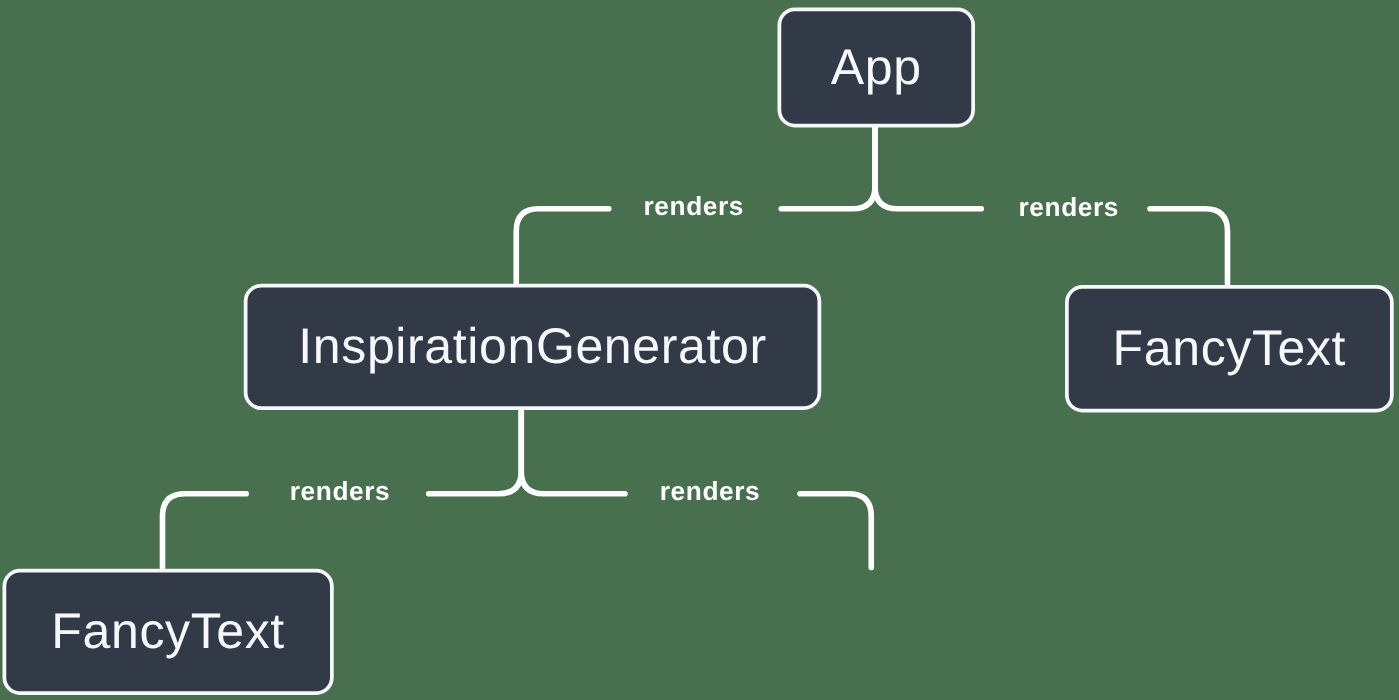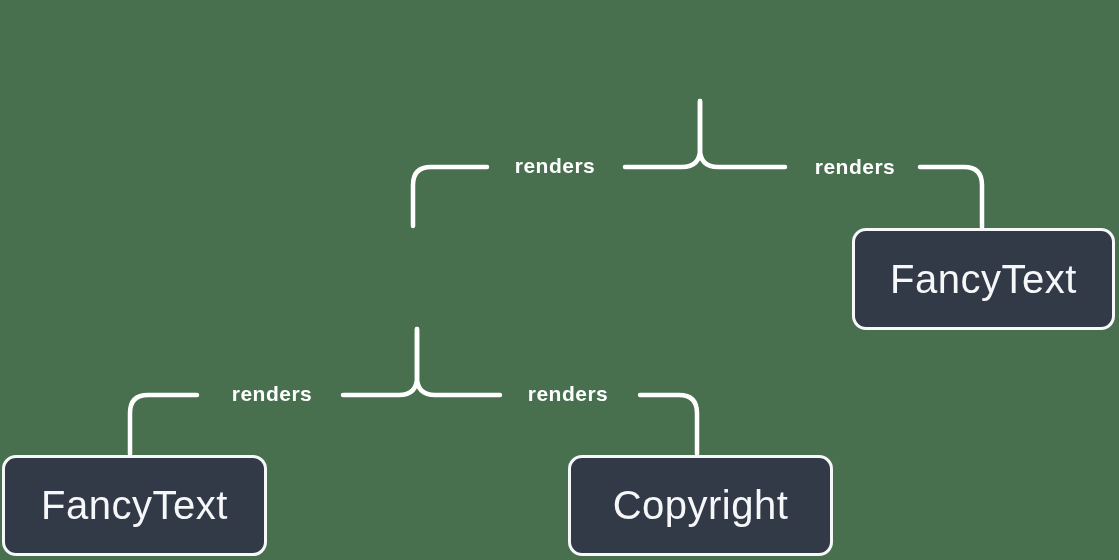--- a/index.html
+++ b/index.html
@@ -78,27 +78,28 @@
     <path d="M700 101 V149 Q700 167 718 167 H785"></path>
     <path d="M920 167 H964 Q982 167 982 185 V227"></path>
 
     <path d="M417 329 V377 Q417 395 399 395 H343"></path>
     <path d="M197 395 H148 Q130 395 130 413 V454"></path>
 
     <path d="M417 329 V377 Q417 395 435 395 H500"></path>
     <path d="M640 395 H679 Q697 395 697 413 V454"></path>
   </svg>
 
+  <div class="node node-app">App</div>
 
+  <div class="node node-inspiration">InspirationGenerator</div>
 
   <div class="node node-fancytext-right">FancyText</div>
 
   <div class="node node-fancytext-left">FancyText</div>
 
-  <div class="node node-copyright">Copyright</div>
 
   <div class="edge-label edge-label-1">renders</div>
 
   <div class="edge-label edge-label-2">renders</div>
 
   <div class="edge-label edge-label-3">renders</div>
 
   <div class="edge-label edge-label-4">renders</div>
 
 </div>

